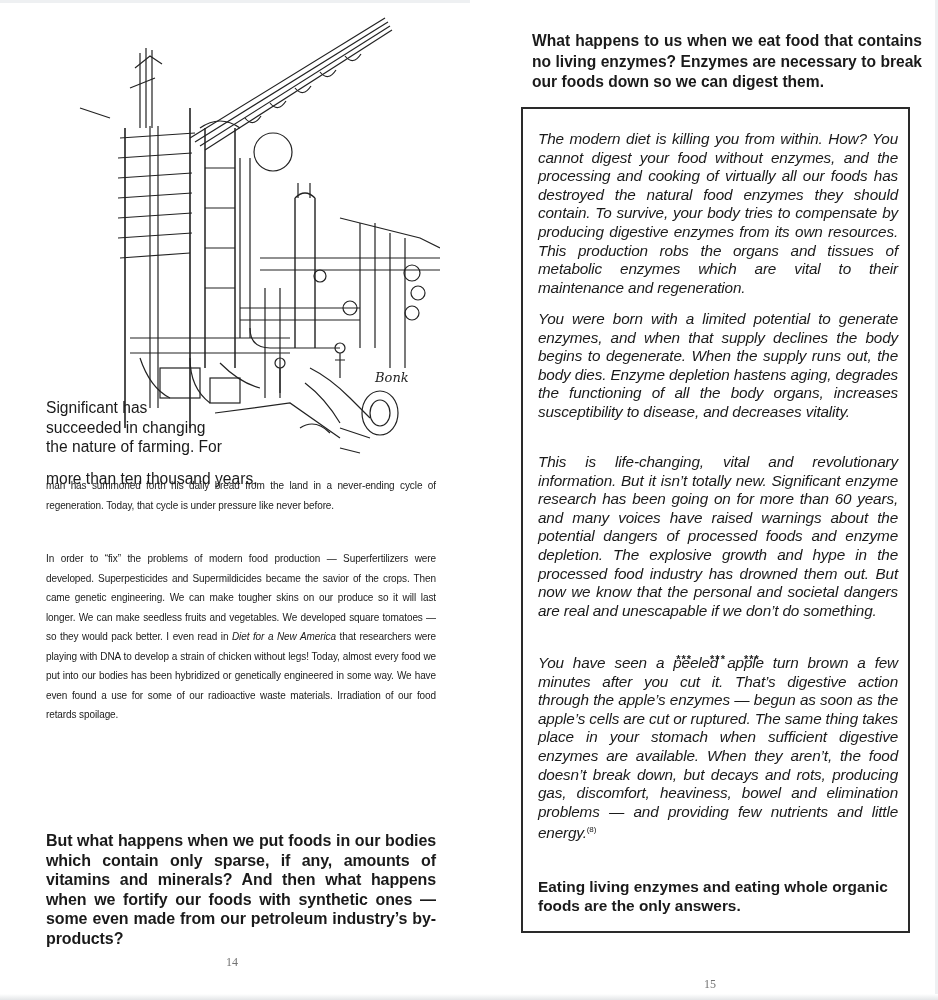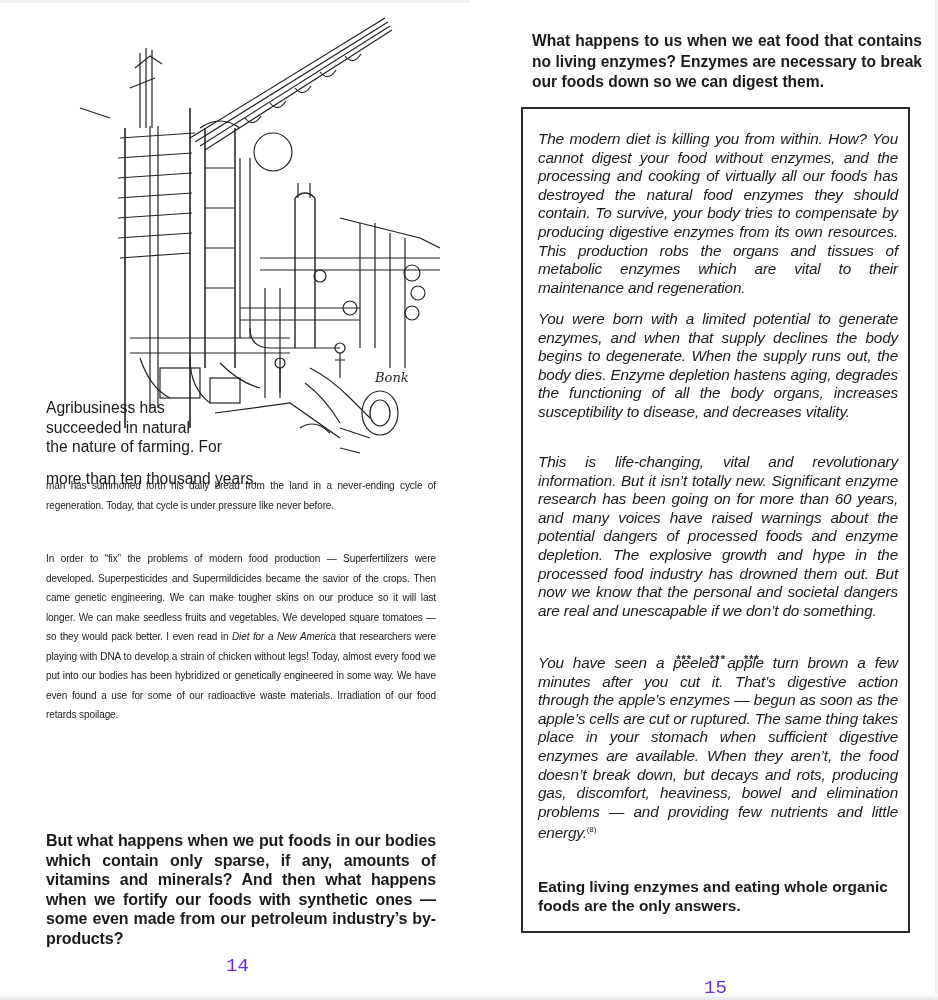--- a/index.html
+++ b/index.html
@@ -28,22 +28,22 @@
     .wrap-line { position: absolute; left: 46px; font-size: 15.6px; line-height: 19.5px; white-space: nowrap; }
     .p1a { top: 398px; }
     .p1b { top: 417.5px; }
     .p1c { top: 437px; }
     .p1d { top: 456.5px; margin-top: 12px; }
     .p1-rest { left: 46px; top: 476px; width: 390px; }
     .p2 { left: 46px; top: 549px; width: 390px; }
     .p3 { left: 46px; top: 831px; width: 390px; font-weight: bold; font-size: 16px; line-height: 19.6px; }
     .em { font-style: italic; }
     .page-num {
-      position: absolute; font-family: Liberation Mono, monospace; font-size: 19px;
-      color: #6d28d9;
+      position: absolute; font-family: Liberation Serif, serif; font-size: 12px;
+      color: #737373;
     }
     .pn-left { left: 226px; top: 955px; }
     .pn-right { left: 704px; top: 977px; }
 
     .heading-right {
       position: absolute; left: 524px; top: 31px; width: 390px;
       font-weight: bold; font-size: 15.6px; line-height: 20.5px; text-align: justify; margin-left: 8px;
     }
     .box {
       position: absolute; left: 521px; top: 107px; width: 389px; height: 826px;
@@ -120,22 +120,22 @@
         <path d="M260 420 q15 -10 30 5"></path>
 
         <circle cx="300" cy="340" r="5"></circle>
           <path d="M300 345 L300 370 M295 352 L305 352"></path>
         <circle cx="240" cy="355" r="5"></circle>
           <path d="M240 360 L240 385"></path>
       </g>
       <text x="335" y="374" font-family="DejaVu Serif, serif" font-style="italic" font-size="13" fill="#222">Bonk</text>
     </svg>
 
-    <div class="wrap-line p1a">Agribusiness has</div>
-    <div class="wrap-line p1b">succeeded in natural</div>
+    <div class="wrap-line p1a">Significant has</div>
+    <div class="wrap-line p1b">succeeded in changing</div>
     <div class="wrap-line p1c">the nature of farming. For</div>
     <div class="wrap-line p1d">more than ten thousand years,</div>
     <div class="body-text p1-rest">man has summoned forth his daily bread from the land in a never-ending cycle of regeneration. Today, that cycle is under pressure like never before.</div>
 
     <div class="body-text p2"><span>In order to “fix” the problems of modern food production — Superfertilizers were developed. Superpesticides and Supermildicides became the savior of the crops. Then came genetic engineering. We can make tougher skins on our produce so it will last longer. We can make seedless fruits and vegetables. We developed square tomatoes — so they would pack better. I even read in </span><span class="em">Diet for a New America</span><span> that researchers were playing with DNA to develop a strain of chicken without legs! Today, almost every food we put into our bodies has been hybridized or genetically engineered in some way. We have even found a use for some of our radioactive waste materials. Irradiation of our food retards spoilage.</span></div>
 
     <div class="body-text p3">But what happens when we put foods in our bodies which contain only sparse, if any, amounts of vitamins and minerals? And then what happens when we fortify our foods with synthetic ones — some even made from our petroleum industry’s by-products?</div>
 
     <div class="page-num pn-left">14</div>
   </div>

